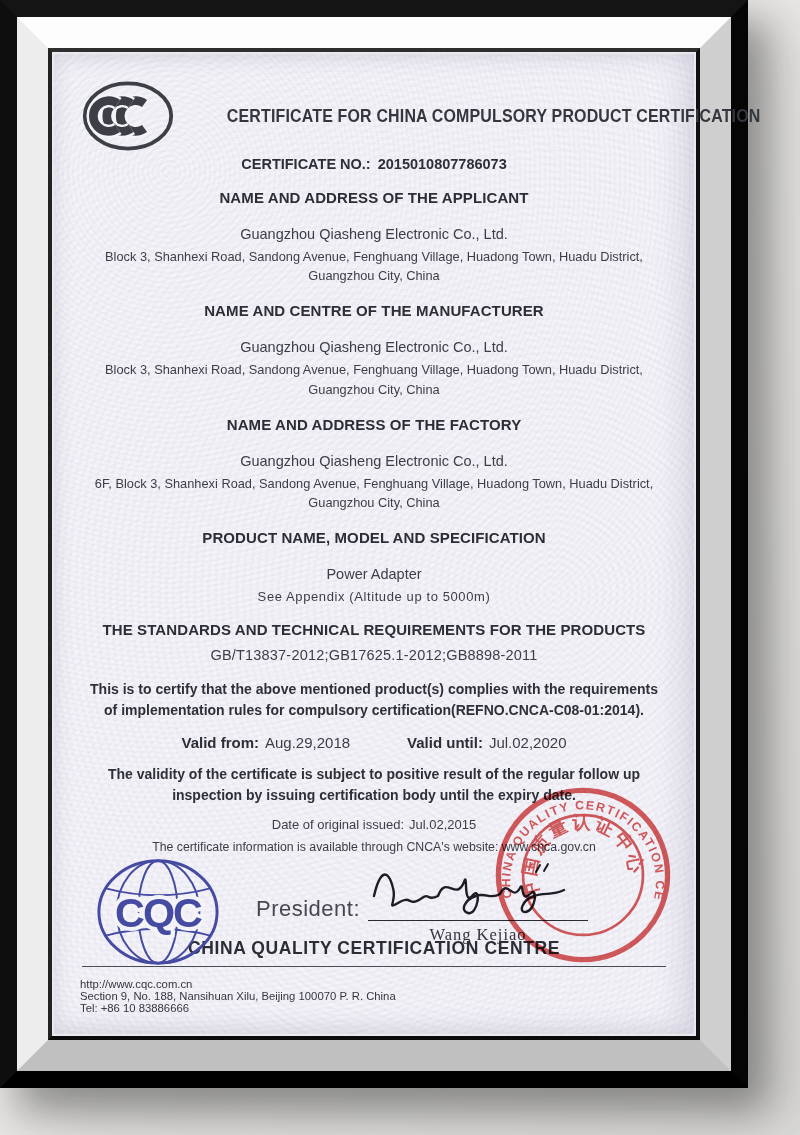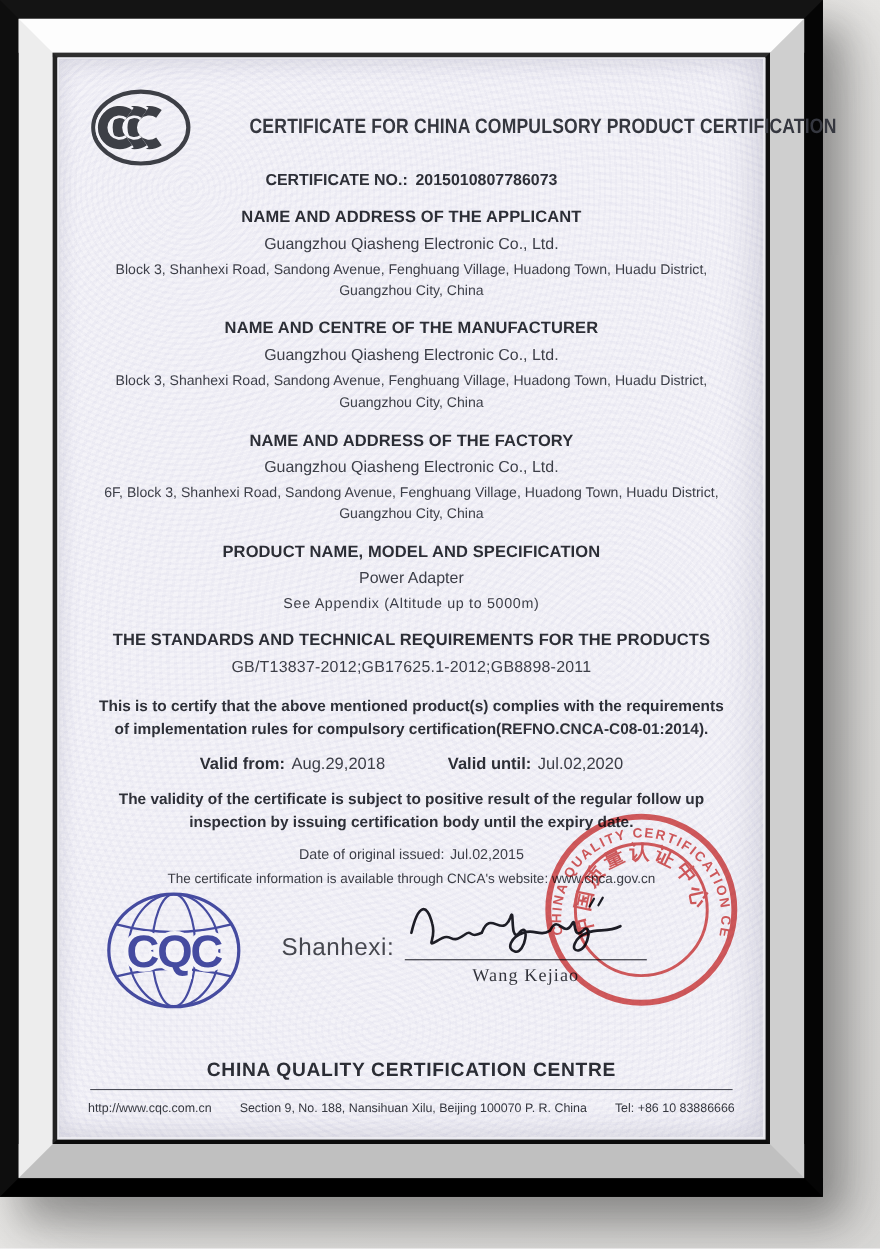--- a/index.html
+++ b/index.html
@@ -41,21 +41,21 @@
     padding:18px 26px 20px 26px;color:#34353d;
   }
   .hdr{display:flex;align-items:center;margin-top:6px;}
   .ccc-wrap{flex:0 0 96px;display:flex;justify-content:flex-start;}
   .title{
     flex:1;text-align:center;font-weight:700;font-size:19px;color:#35373f;
     transform:scaleX(.84);transform-origin:50% 50%;letter-spacing:.2px;white-space:nowrap;
   }
   .certno{display:flex;justify-content:center;gap:7px;margin-top:2px;font-size:14.5px;font-weight:700;color:#2d2f37;}
   .sec-h{margin-top:17px;text-align:center;font-weight:700;font-size:15px;color:#2c2e36;letter-spacing:.1px;}
-  .sec-name{margin-top:8px;text-align:center;font-size:14.5px;color:#3c3e47;}
+  .sec-name{margin-top:20px;text-align:center;font-size:14.5px;color:#3c3e47;}
   .sec-addr{margin:5px auto 0 auto;text-align:center;font-size:12.8px;line-height:1.5;color:#3c3e47;max-width:600px;}
   .spec-line{margin-top:7px;text-align:center;font-size:13px;color:#3c3e47;letter-spacing:.6px;}
   .std-val{margin-top:9px;text-align:center;font-size:14.5px;color:#3c3e47;letter-spacing:.2px;}
   .para-b{margin:16px auto 0 auto;max-width:570px;text-align:center;font-size:14px;font-weight:700;line-height:1.5;color:#2e3038;}
   .valid-row{margin-top:13px;display:flex;justify-content:center;gap:57px;font-size:15px;}
   .valid-row .lbl{font-weight:700;color:#2c2e36;}
   .valid-row .val{margin-left:6px;color:#3c3e47;}
   .orig-row{margin-top:11px;text-align:center;font-size:13px;color:#3c3e47;}
   .orig-row .lbl{margin-right:5px;}
   .cnca{margin-top:8px;text-align:center;font-size:12.3px;color:#3b3d45;}
@@ -64,21 +64,21 @@
   .cqc-logo{position:absolute;left:14px;top:0;}
   .president{position:absolute;left:176px;top:40px;font-size:22px;color:#46474f;letter-spacing:.5px;}
   .sig-block{position:absolute;left:288px;top:0;width:220px;text-align:center;}
   .sig-line{border-bottom:1.6px solid #2a2a32;padding-bottom:2px;}
   .sig-name{margin-top:4px;font-family:"Liberation Serif",serif;font-size:16.5px;color:#33343c;letter-spacing:1px;}
   .stamp{position:absolute;right:-6px;top:-72px;opacity:.92;mix-blend-mode:multiply;}
   
   .spacer{flex:1;}
   .foot-centre{text-align:center;font-weight:700;font-size:17.5px;color:#2b2d35;letter-spacing:.6px;}
   .foot-rule{margin:7px 2px 0 2px;border-bottom:1.6px solid #4a4c56;}
-  .foot-row{display:flex;justify-content:space-between;align-items:baseline;margin-top:11px;font-size:11.3px;color:#34363e;}
+  .foot-row{display:flex;justify-content:space-between;align-items:baseline;margin-top:11px;font-size:11.3px;color:#34363e;flex-direction:column;}
   .foot-row .mid{flex:1;text-align:center;}
   svg{display:block;}
 </style>
 </head>
 <body>
 
 <div class="frame">
   <div class="bevel">
     <div class="edge">
       <div class="paper">
@@ -147,21 +147,21 @@
             <svg width="128" height="112" viewBox="0 0 130 112">
               <ellipse cx="65" cy="56" rx="60" ry="52" fill="none" stroke="#454ba0" stroke-width="3"></ellipse>
               <ellipse cx="65" cy="56" rx="42" ry="52" fill="none" stroke="#454ba0" stroke-width="2"></ellipse>
               <ellipse cx="65" cy="56" rx="20" ry="52" fill="none" stroke="#454ba0" stroke-width="2"></ellipse>
               <path d="M 12,32 Q 65,46 118,32" fill="none" stroke="#454ba0" stroke-width="2"></path>
               <path d="M 12,80 Q 65,66 118,80" fill="none" stroke="#454ba0" stroke-width="2"></path>
               <text x="65" y="71" text-anchor="middle" font-family="Liberation Sans, sans-serif" font-size="42" font-weight="bold" letter-spacing="-2" fill="#454ba0" stroke="#f4f3f8" stroke-width="8" paint-order="stroke">CQC</text>
             </svg>
           </div>
 
-          <div class="president">Shanhexi:</div>
+          <div class="president">President:</div>
 
           <div class="sig-block">
             <div class="sig-line">
               <svg width="208" height="62" viewBox="0 0 208 62">
                 <path d="M6,40 C12,14 20,12 25,32 C29,46 18,54 30,47 C44,38 40,52 54,42 C62,36 58,46 70,40
                          C78,18 88,46 96,26 C100,14 95,50 104,40 C114,28 110,60 100,57 C92,55 96,44 108,40
                          C118,36 122,44 132,38 C140,22 144,46 152,32 C156,24 152,48 162,38 C170,29 168,54 158,56
                          C150,57 154,44 166,40 C176,36 184,40 196,34" fill="none" stroke="#1d1d26" stroke-width="2.4" stroke-linecap="round"></path>
                 <path d="M168,16 l4,-7 M176,15 l4,-7" fill="none" stroke="#1d1d26" stroke-width="2" stroke-linecap="round"></path>
               </svg>

